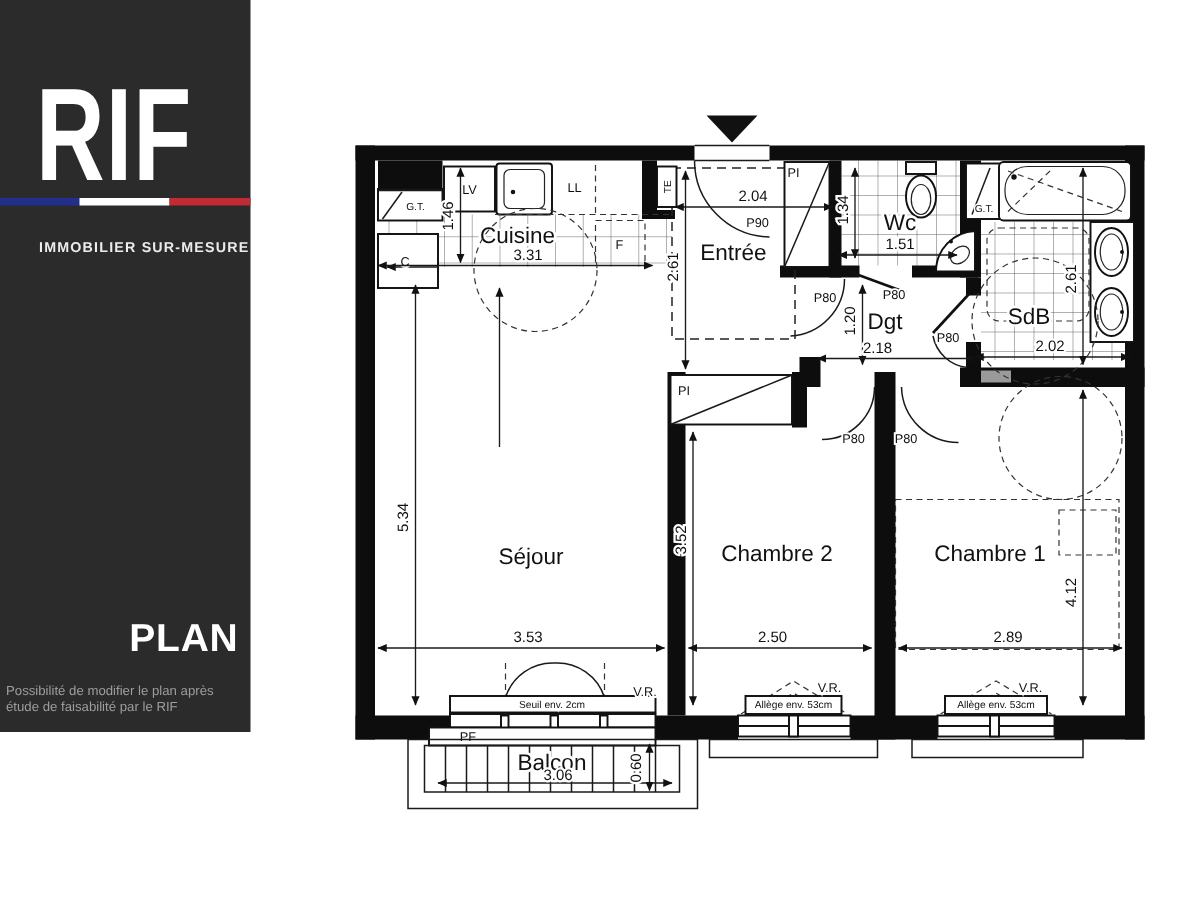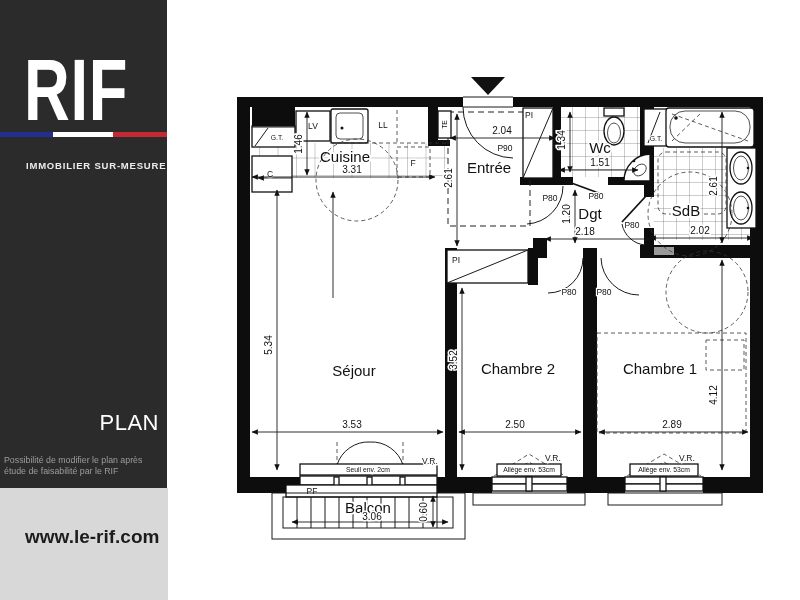--- a/index.html
+++ b/index.html
@@ -8,22 +8,22 @@
   
   .sidebar{position:absolute;left:0;top:0;width:167px;height:488px;background:#2b2b2b;}
   .logo{position:absolute;left:24px;top:50px;color:#ffffff;font-weight:bold;font-size:88px;
         line-height:80px;letter-spacing:1px;transform:scaleX(.72);transform-origin:left top;}
   .flag{position:absolute;left:0;top:132px;width:167px;height:5px;display:flex;}
   .flag .b{width:53px;height:5px;background:#232f8e;}
   .flag .w{width:60px;height:5px;background:#ffffff;}
   .flag .r{width:54px;height:5px;background:#c32a33;}
   .tagline{position:absolute;left:26px;top:144px;color:#ececec;font-size:9.5px;
            letter-spacing:.8px;font-weight:bold;margin-top:16px;}
-  .sectionTitle{position:absolute;right:8px;top:410px;color:#ffffff;font-weight:normal;
-                font-size:22px;letter-spacing:.5px;text-align:right;}
+  .sectionTitle{position:absolute;right:8px;top:410px;color:#ffffff;font-weight:bold;
+                font-size:26px;letter-spacing:.5px;text-align:right;}
   .note{position:absolute;right:8px;top:455px;color:#9d9d9d;font-size:8.8px;line-height:10.5px;
         text-align:left;width:155px;}
   .footerBox{position:absolute;left:0;top:488px;width:168px;height:112px;background:#d8d8d8;}
   .website{position:absolute;left:25px;top:38px;color:#1c1c1c;font-weight:bold;font-size:19px;}
   
   .plansvg{position:absolute;left:0;top:0;}
   .wall{fill:#0d0d0d;stroke:none;}
   .thin{stroke:#1a1a1a;stroke-width:1;fill:none;}
   .fx{fill:#ffffff;stroke:#111;stroke-width:1.3;}
   .fxi{fill:none;stroke:#222;stroke-width:.8;}
@@ -304,17 +304,14 @@
       <span class="w"></span>
       <span class="r"></span>
     </div>
     <div class="tagline">IMMOBILIER SUR-MESURE</div>
     <div class="sectionTitle">PLAN</div>
     <div class="note">
       <div>Possibilité de modifier le plan après</div>
       <div>étude de faisabilité par le RIF</div>
     </div>
   </div>
-  <div class="footerBox">
-    <div class="website">www.le-rif.com</div>
-  </div>
 
 </div>
 
 </body></html>

